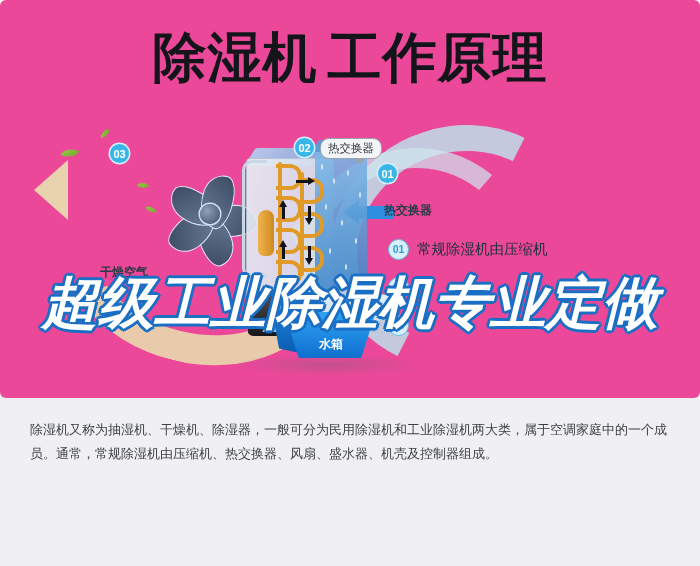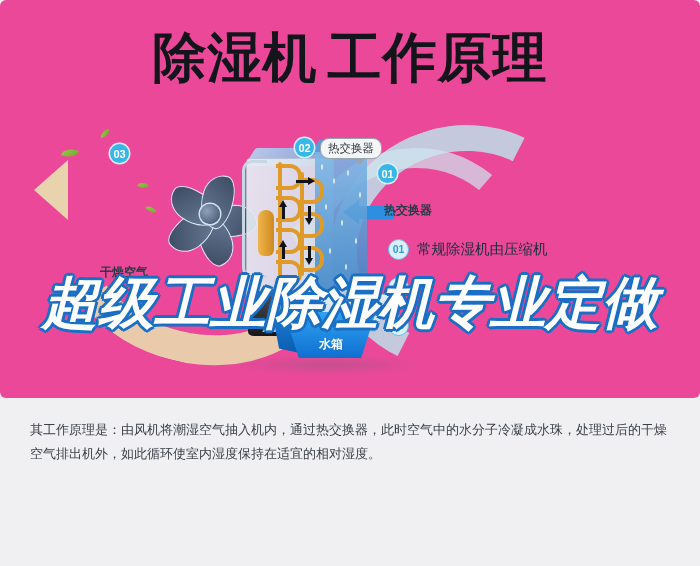--- a/index.html
+++ b/index.html
@@ -340,16 +340,16 @@
       <div class="step-num">02</div>
     </div>
     <div class="step">
       <div class="step-num">03</div>
     </div>
   </div>
 
   <div class="overlay">超级工业除湿机专业定做</div>
 
   <div class="copy">
-    <div class="para">其工作原理是：由风机将潮湿空气抽入机内，通过热交换器，此时空气中的水分子冷凝成水珠，处理过后的干燥空气排出机外，如此循环使室内湿度保持在适宜的相对湿度。</div>
+    <div class="para">除湿机又称为抽湿机、干燥机、除湿器，一般可分为民用除湿机和工业除湿机两大类，属于空调家庭中的一个成员。通常，常规除湿机由压缩机、热交换器、风扇、盛水器、机壳及控制器组成。</div>
   </div>
 
 </div>
 
 </body></html>

